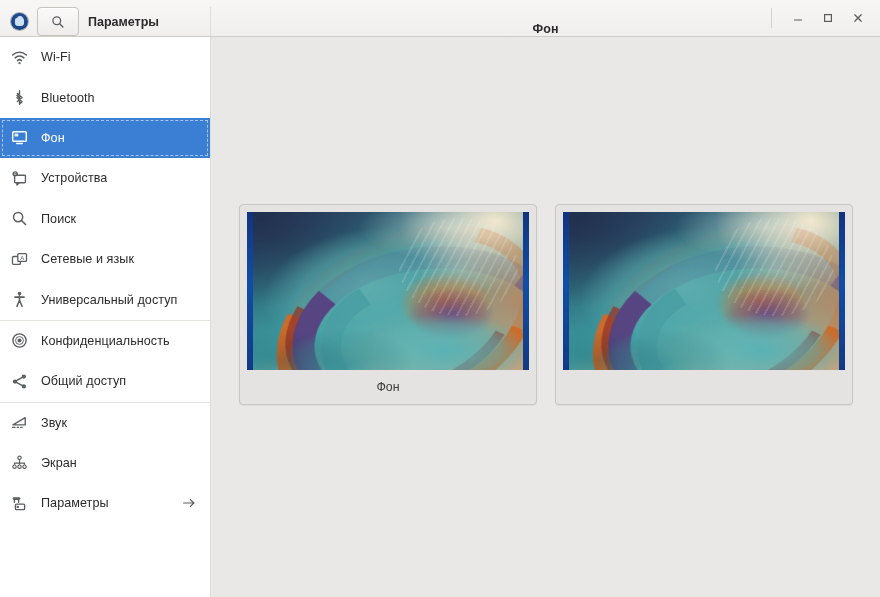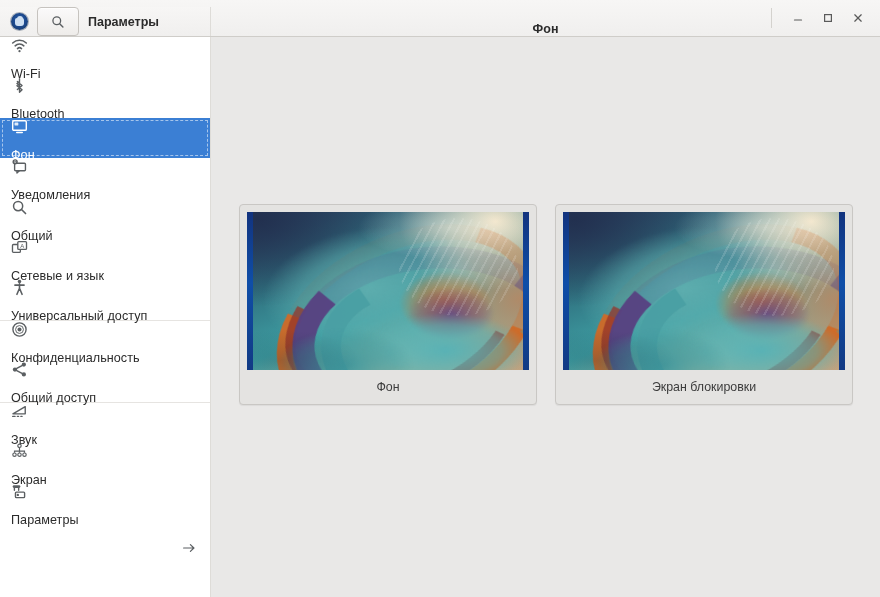--- a/index.html
+++ b/index.html
@@ -135,26 +135,26 @@
     background: #ffffff;
     border-right: 1px solid #dedcd8;
     box-sizing: border-box;
     overflow: hidden;
     padding-top: 0px;
   }
 
   .nav-item {
     height: 40.4px;
     display: flex;
+    align-items: center;
     padding-left: 11px;
     box-sizing: border-box;
     gap: 13px;
     color: #2e3436;
     position: relative;
-    flex-direction: column;
   }
   .nav-item .nav-label {
     font-size: 12.6px;
     color: #2b2b2b;
     white-space: nowrap;
     letter-spacing: .05px;
   }
   .nav-icon {
     width: 17px; height: 17px;
     display: flex; align-items: center; justify-content: center;
@@ -438,30 +438,30 @@
         </div>
         <div class="nav-item">
           <span class="nav-icon">
             <svg width="17" height="17" viewBox="0 0 16 16">
               <rect x="3.4" y="5" width="10.2" height="7" rx=".9" fill="none" stroke="currentColor" stroke-width="1.3"></rect>
               <path d="M5.6 12v2.1L7.9 12" fill="none" stroke="currentColor" stroke-width="1.3" stroke-linejoin="round"></path>
               <circle cx="3.9" cy="3.6" r="2.5" fill="currentColor"></circle>
               <text x="3.9" y="4.55" font-size="3.4" fill="#fff" text-anchor="middle" font-family="sans-serif">0</text>
             </svg>
           </span>
-          <span class="nav-label">Уведомления</span>
+          <span class="nav-label">Устройства</span>
         </div>
         <div class="nav-item">
           <span class="nav-icon">
             <svg width="17" height="17" viewBox="0 0 16 16">
               <circle cx="6.7" cy="6.7" r="4.3" fill="none" stroke="currentColor" stroke-width="1.4"></circle>
               <line x1="9.9" y1="9.9" x2="13.7" y2="13.7" stroke="currentColor" stroke-width="1.5" stroke-linecap="round"></line>
             </svg>
           </span>
-          <span class="nav-label">Общий</span>
+          <span class="nav-label">Поиск</span>
         </div>
         <div class="nav-item">
           <span class="nav-icon">
             <svg width="17" height="17" viewBox="0 0 16 16">
               <rect x="1.4" y="5.2" width="7.4" height="7.4" rx=".9" fill="none" stroke="currentColor" stroke-width="1.25"></rect>
               <rect x="6.4" y="2.4" width="8.2" height="7.4" rx=".9" fill="#fff" stroke="currentColor" stroke-width="1.25"></rect>
               <text x="10.5" y="8.1" font-size="5.6" fill="currentColor" text-anchor="middle" font-family="sans-serif">A</text>
             </svg>
           </span>
           <span class="nav-label">Сетевые и язык</span>
@@ -572,19 +572,18 @@
                 <div class="wp-orange-right"></div>
                 <div class="wp-purple-right"></div>
                 <div class="wp-teal-bottom"></div>
                 <div class="wp-teal-bottom2"></div>
                 <div class="wp-wisps"></div>
                 <div class="wp-sheen"></div>
               </div>
               <div class="wp-edge-l"></div>
               <div class="wp-edge-r"></div>
             </div>
-            <div class="card-caption">Экран блокировки</div>
           </div>
         </div>
     </div>
 
   </div>
 </div>
 
 </body></html>

